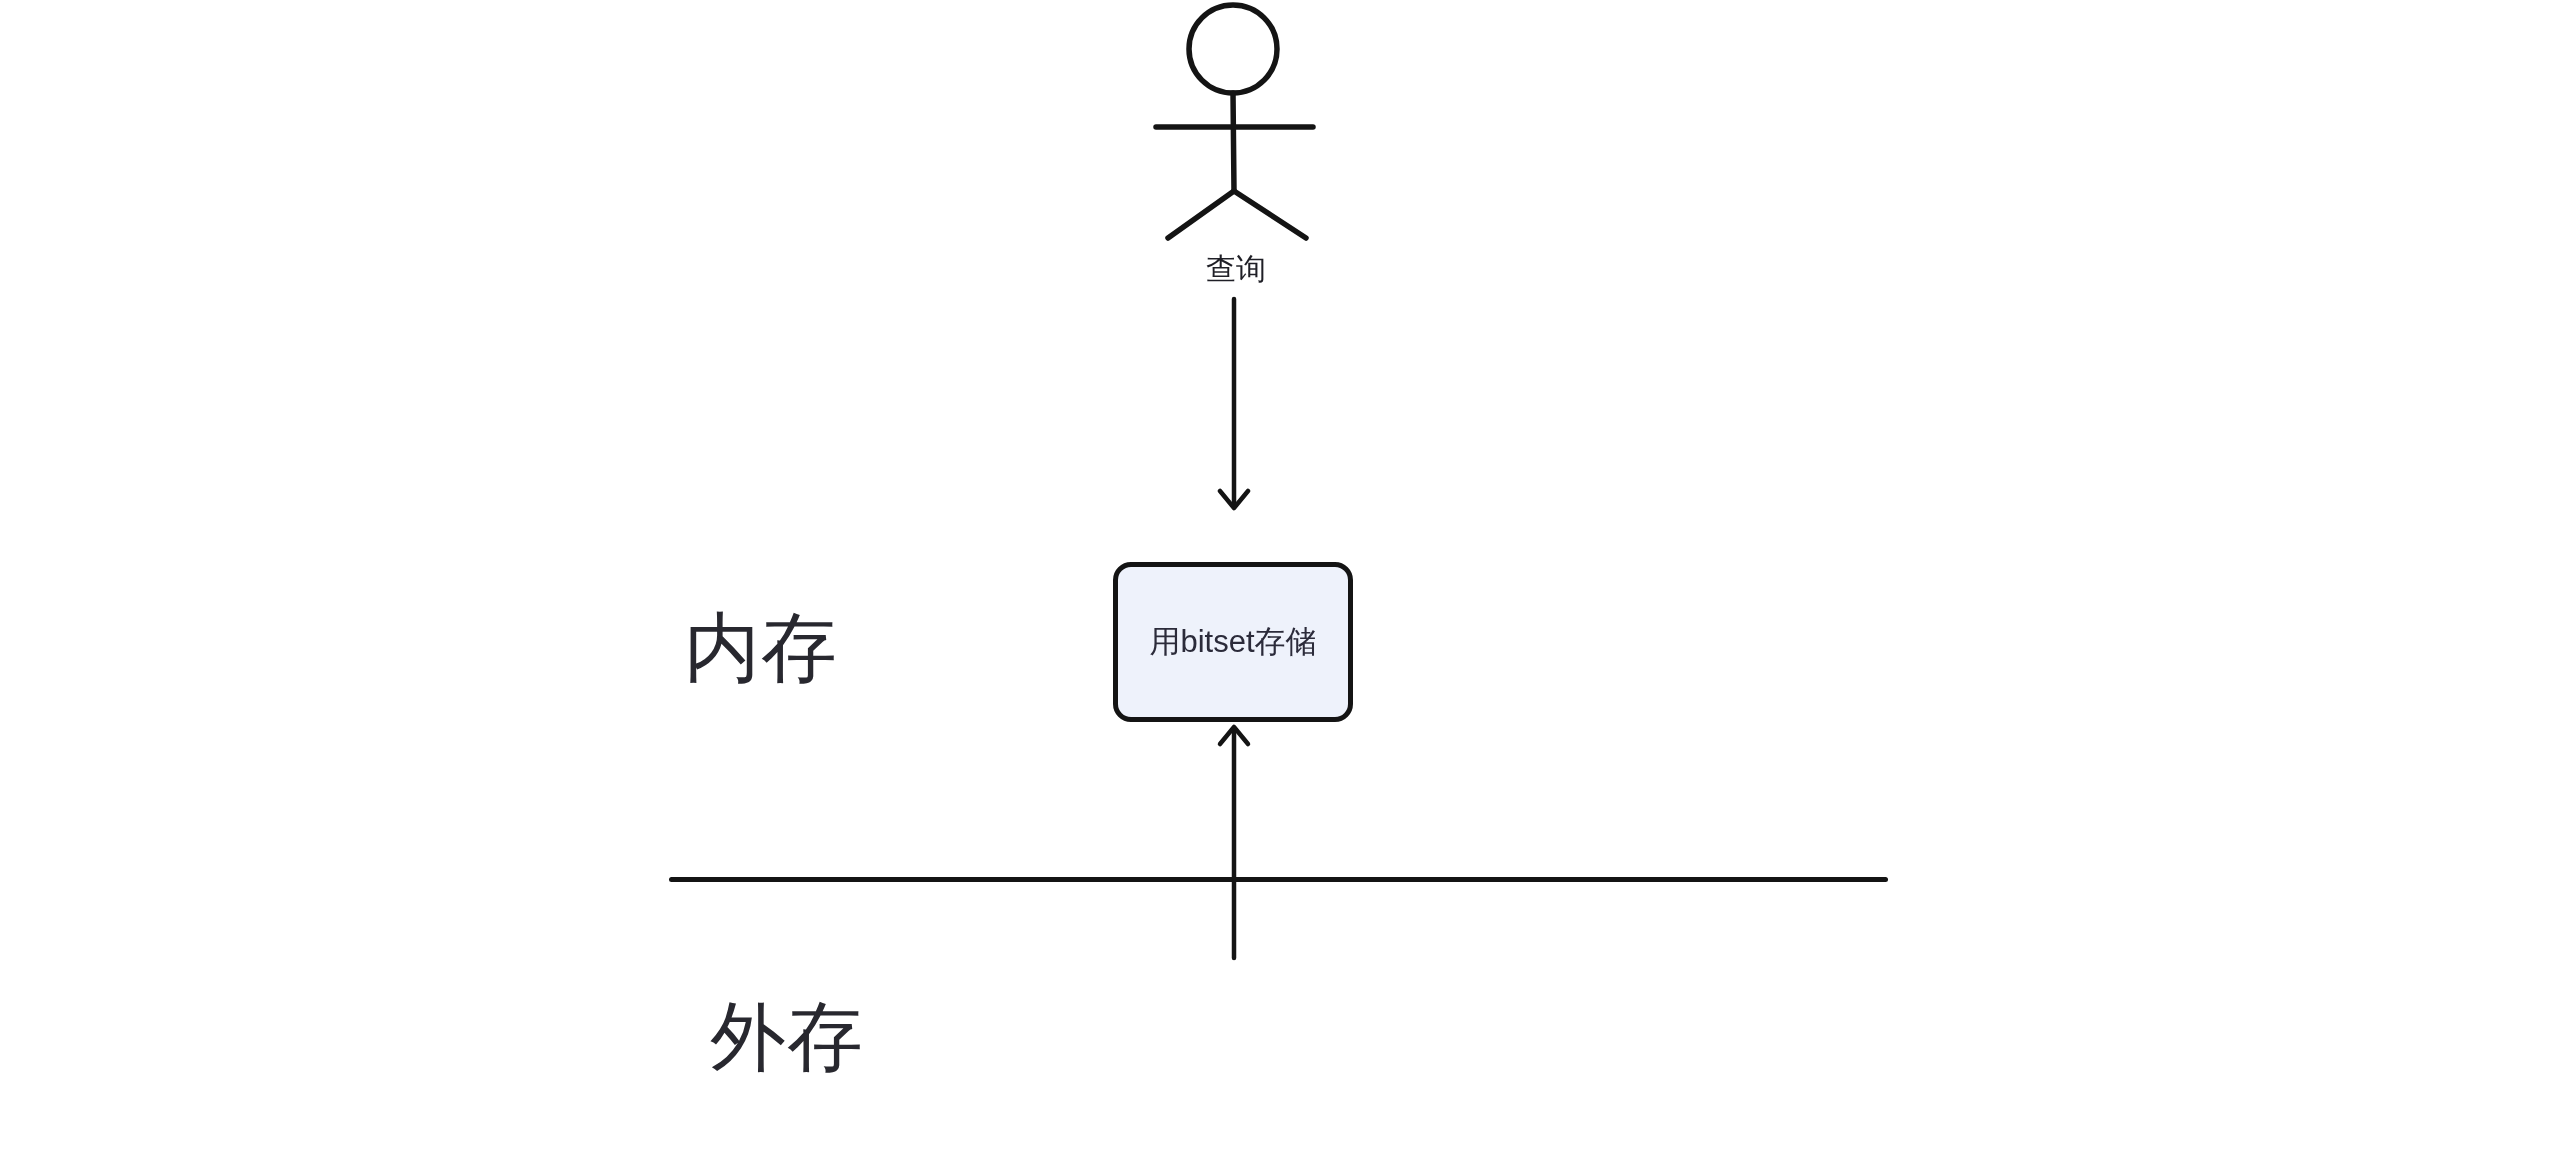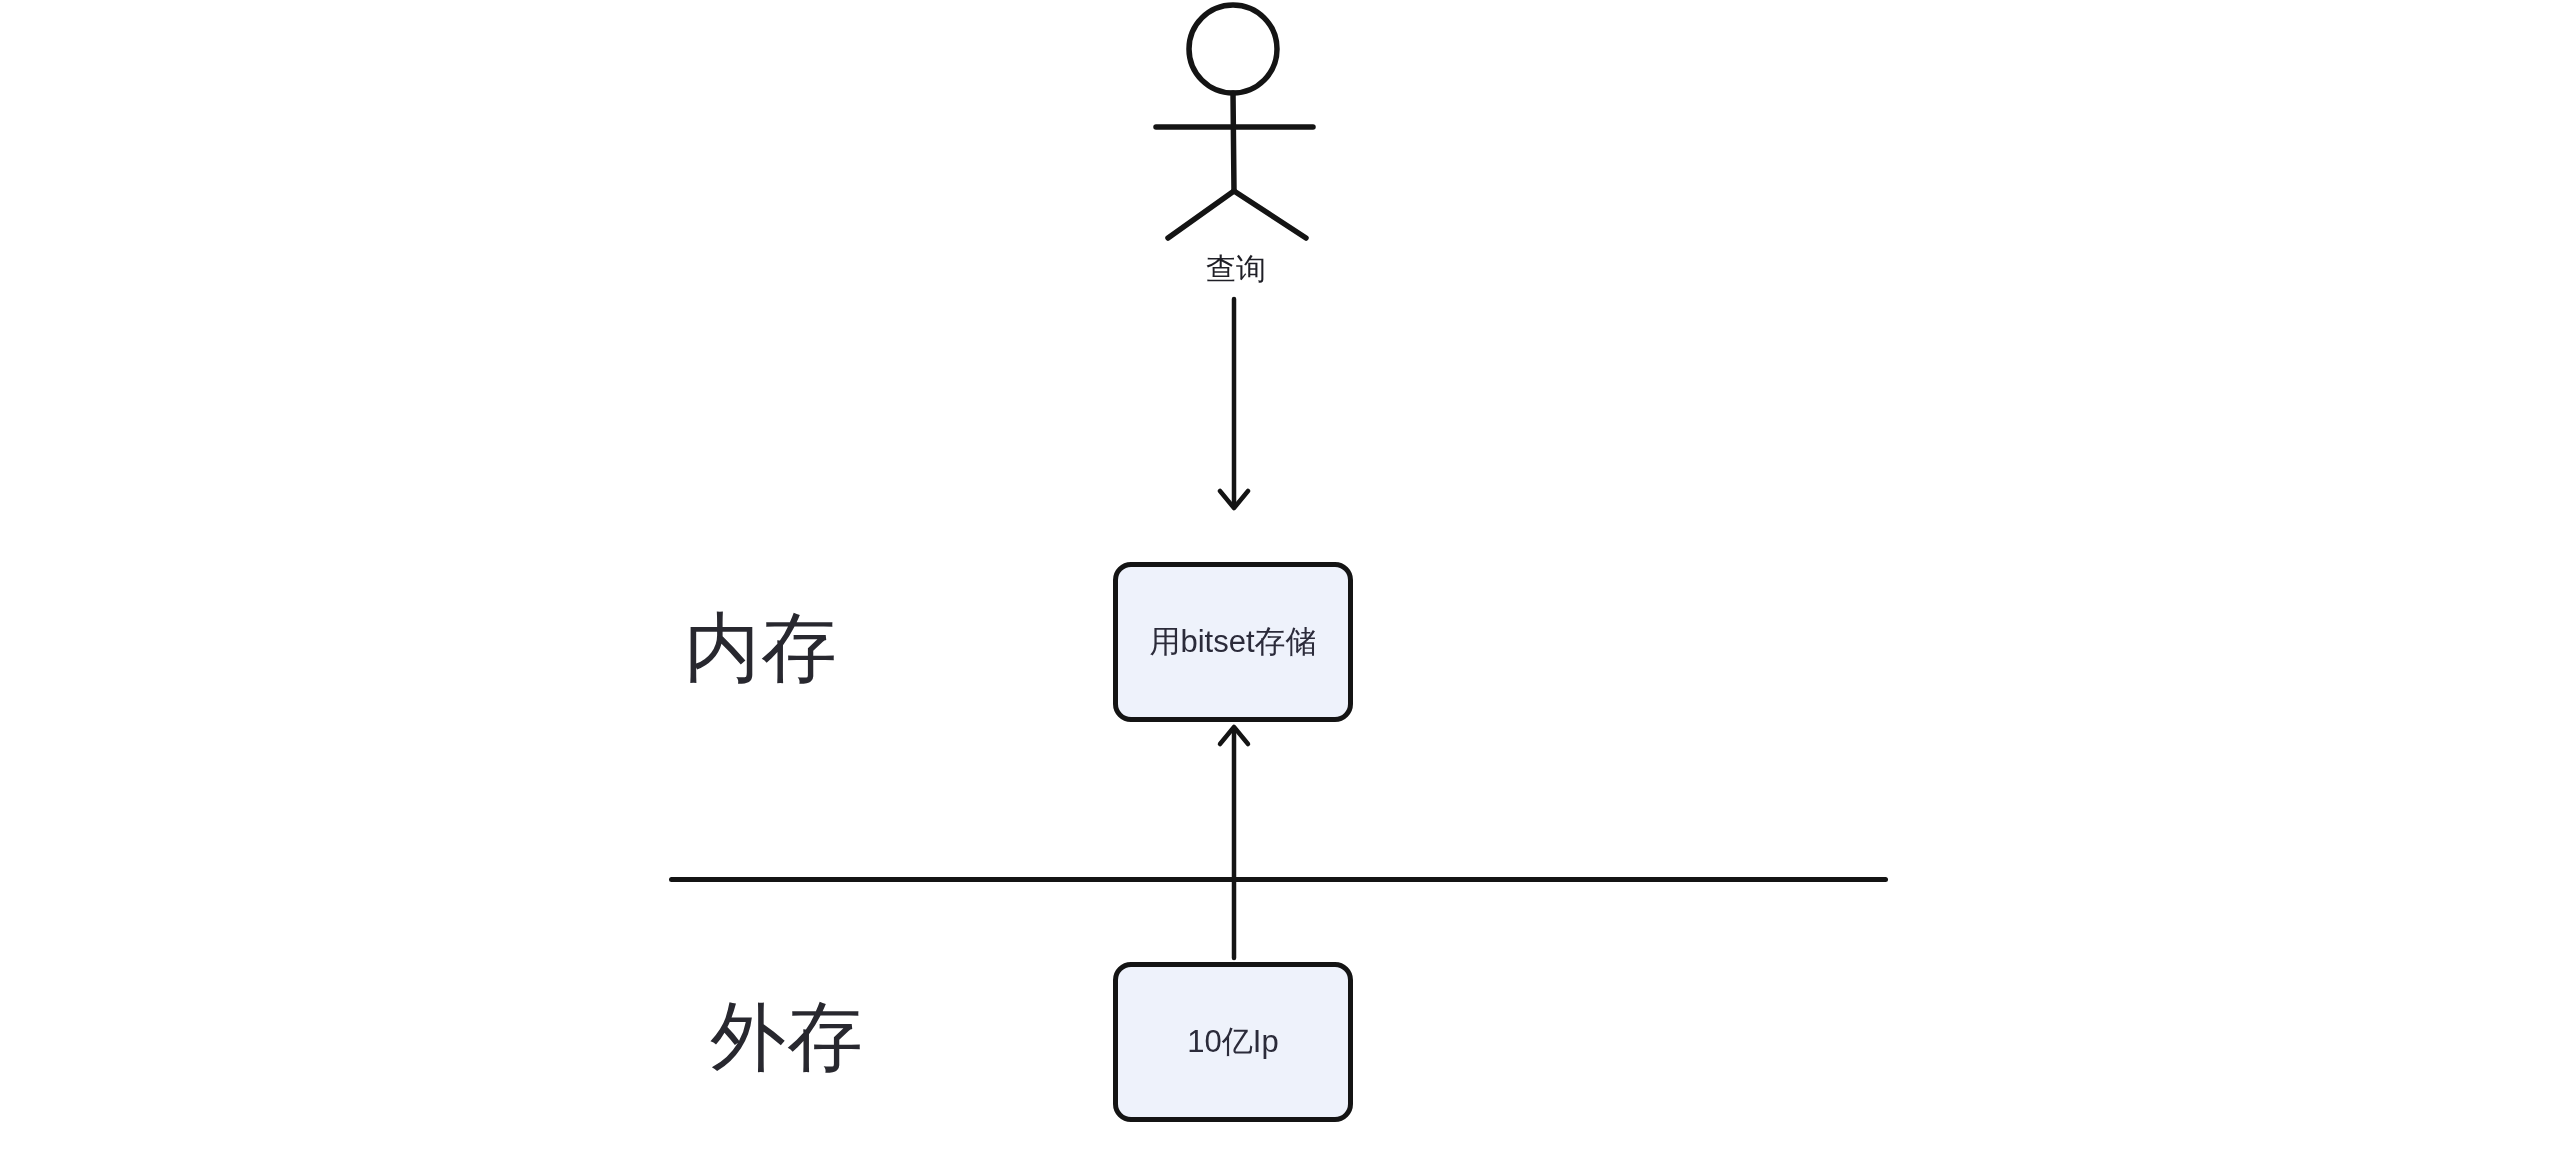--- a/index.html
+++ b/index.html
@@ -106,17 +106,14 @@
 
   <svg class="abs arrow-up-svg" width="56" height="246" viewBox="0 0 56 246" fill="none" stroke="#141414" stroke-width="4.5" stroke-linecap="round" stroke-linejoin="round">
     <line x1="28" y1="240" x2="28" y2="12"></line>
     <polyline points="14,26 28,9 42,26"></polyline>
   </svg>
 
   <div class="abs divider"></div>
 
   <div class="abs section-label label-disk">外存</div>
 
-  <div class="abs node node-disk">
-    <span>10亿Ip</span>
-  </div>
 
 </div>
 
 </body></html>

